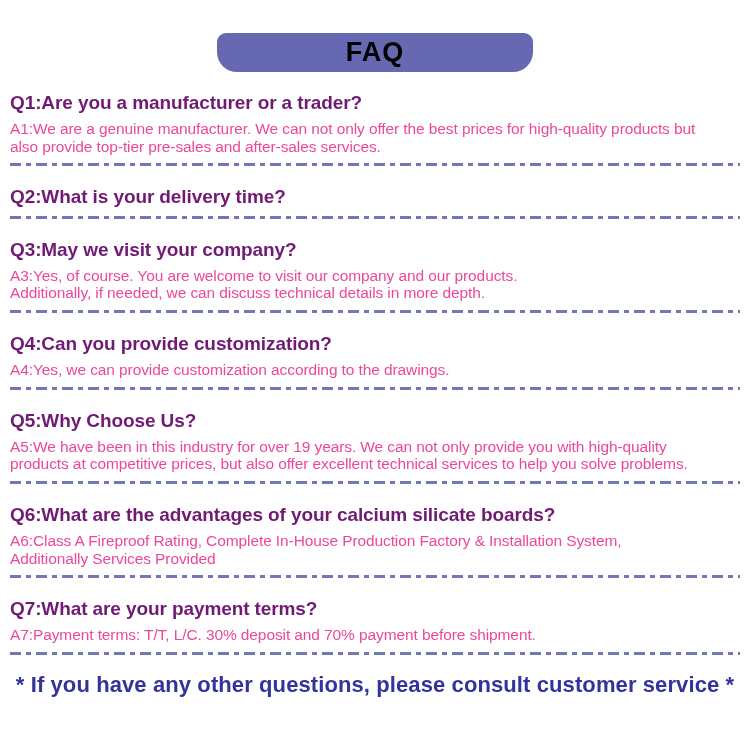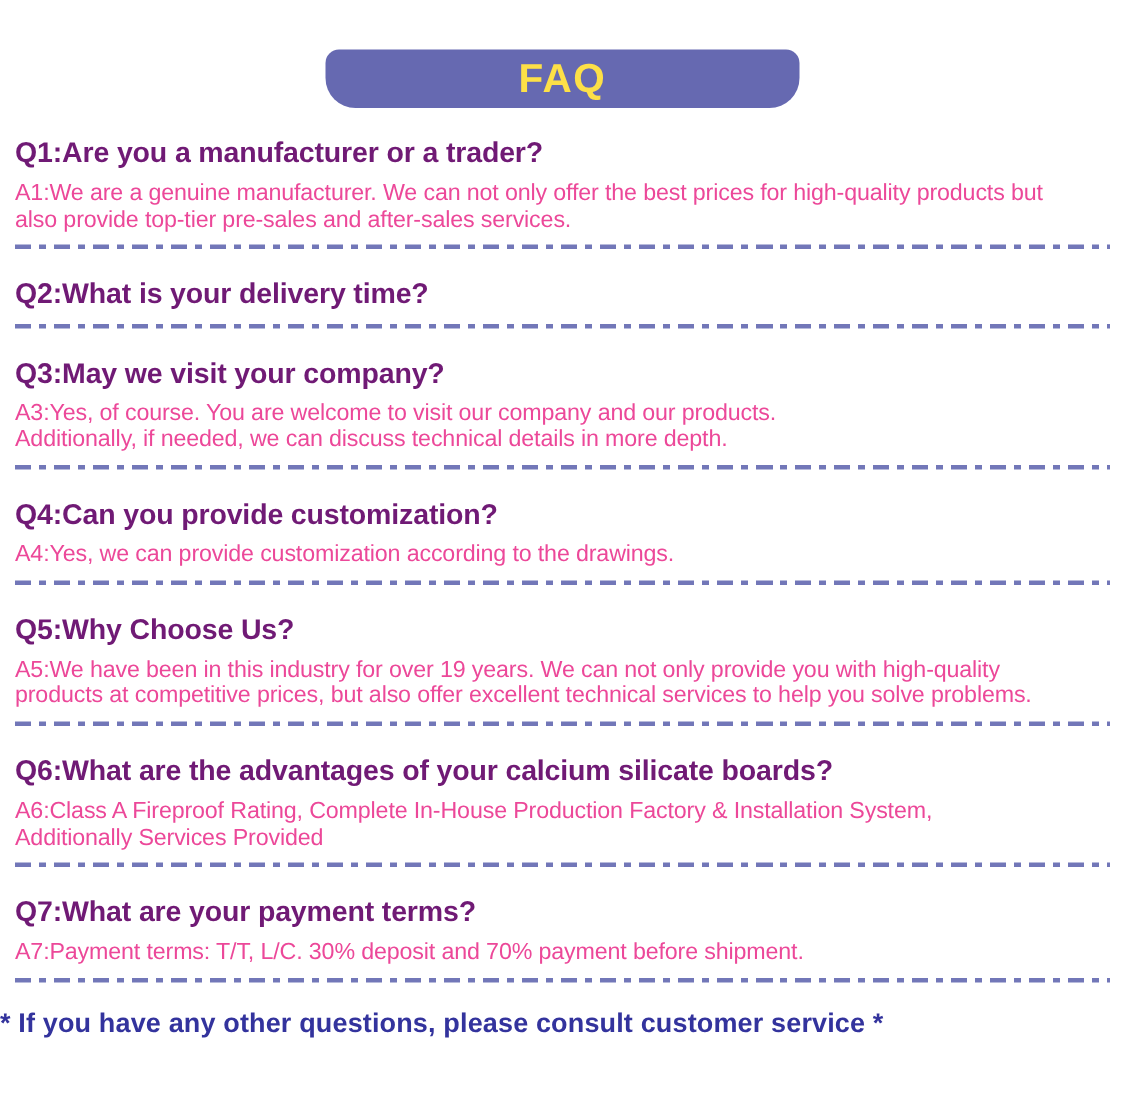--- a/index.html
+++ b/index.html
@@ -14,21 +14,21 @@
     width: 316px;
     height: 39px;
     margin: 33px auto 0;
     background: var(--banner-bg, #6669B1);
     border-radius: 9px 9px 20px 20px;
     display: flex;
     align-items: center;
     justify-content: center;
   }
   .banner-text {
-    color: #fde047;
+    color: #000000;
     font-size: 27px;
     font-weight: bold;
     letter-spacing: 1px;
   }
   .faq-list { padding: 0 10px; }
   .q {
     font-size: 19px;
     font-weight: bold;
     color: #701a75;
     margin: 20px 0 7px;
@@ -47,21 +47,22 @@
     background: repeating-linear-gradient(
       90deg,
       var(--divider-color, #7277B8) 0 11px,
       transparent 11px 16px,
       var(--divider-color, #7277B8) 16px 21px,
       transparent 21px 26px
     );
   }
   .footer-note {
     margin-top: 17px;
-    font-size: 18px;
+    text-align: center;
+    font-size: 22px;
     font-weight: bold;
     color: var(--footer-color, #33339D);
     letter-spacing: 0.1px;
   }
 </style>
 </head>
 <body>
 
 <header class="banner">
   <span class="banner-text">FAQ</span>

